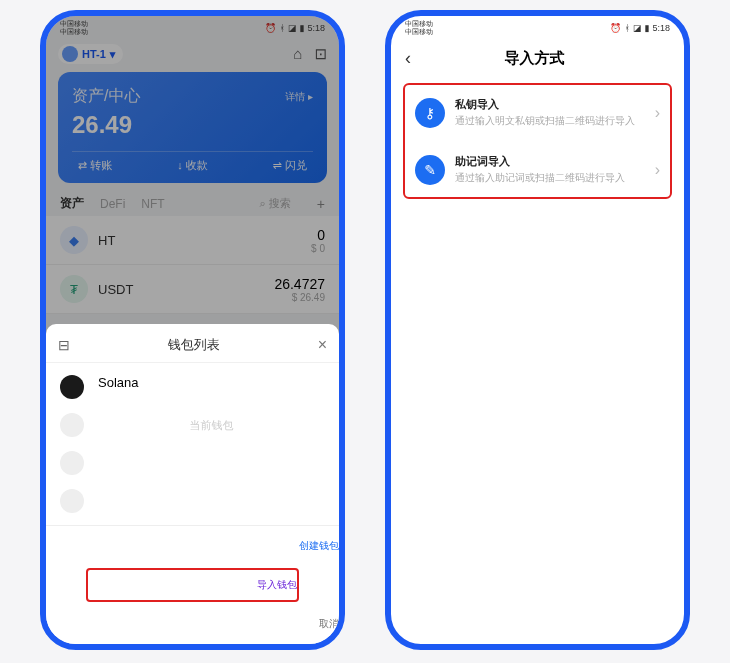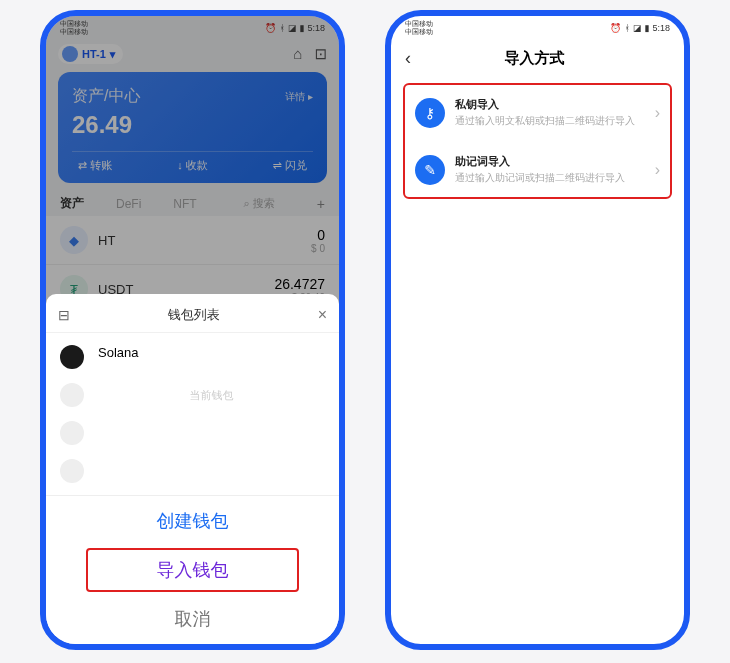--- a/index.html
+++ b/index.html
@@ -52,21 +52,21 @@
 .blue-card {
   margin: 4px 12px 8px; padding: 14px 14px 10px;
   background: linear-gradient(135deg, #4a8cff, #1c6df2);
   border-radius: 12px; color: #fff;
 }
 .blue-card .lbl { font-size: 16px; opacity: .9; }
 .blue-card .amt { font-size: 24px; font-weight: 600; margin: 4px 0 12px; }
 .blue-card .atop { display: flex; justify-content: space-between; align-items: center; }
 .blue-card .caret { font-size: 10px; opacity: .9; text-align: right; }
 .blue-card .actions { display: flex; justify-content: space-between; padding: 6px 6px 0; font-size: 11px; border-top: 1px solid rgba(255,255,255,0.25); }
-.tabs { display: flex; gap: 32px; padding: 4px 14px; font-size: 12px; color: #aaa; align-items: center; }
+.tabs { display: flex; gap: 16px; padding: 4px 14px; font-size: 12px; color: #aaa; align-items: center; }
 .tabs .active { color: #333; font-weight: 600; }
 .tabs .search { margin-left: auto; font-size: 11px; }
 .tabs .plus { margin-left: 10px; font-size: 14px; color: #888; }
 .token-row {
   display: flex; align-items: center; padding: 10px 14px;
   border-bottom: 1px solid #eee; background: #fff;
 }
 .token-row .ticon { width: 28px; height: 28px; border-radius: 50%; margin-right: 10px; display: flex; align-items: center; justify-content: center; font-size: 13px; }
 .token-row .tname { font-size: 13px; color: #333; }
 .token-row .tval { margin-left: auto; text-align: right; }
@@ -86,21 +86,21 @@
 }
 .sheet .sheet-hdr .scan { font-size: 14px; color: #666; }
 .sheet .sheet-hdr .ttl { flex: 1; text-align: center; font-size: 13px; color: #333; }
 .sheet .sheet-hdr .close { font-size: 16px; color: #777; }
 .sheet .wallet-row { display: flex; align-items: flex-start; padding: 12px 14px; }
 .sheet .wallet-row .wname { font-size: 13px; }
 .sheet .chain-icons { position: absolute; left: 14px; top: 56px; display: flex; flex-direction: column; gap: 14px; }
 .sheet .chain-icons div { width: 24px; height: 24px; border-radius: 50%; background: #eee; }
 .sheet .placeholder { text-align: center; color: #ccc; font-size: 11px; padding: 16px 0 40px; }
 .sheet .btns { border-top: 1px solid #eee; }
-.sheet .btn { text-align: center; padding: 13px 0; font-size: 18px; }
+.sheet .btn { text-align: right; padding: 13px 0; font-size: 10px; }
 .sheet .btn.primary { color: #1c6df2; }
 .sheet .btn.hl { border: 2px solid #e02020; margin: 2px 40px; border-radius: 4px; padding: 8px 0; color: #6d28d9; }
 .sheet .btn.cancel { color: #777; }
 
 
 .title-bar { display: flex; align-items: center; padding: 10px 14px; }
 .title-bar .back { font-size: 18px; color: #333; margin-right: 8px; }
 .title-bar .ttl { flex: 1; text-align: center; font-size: 15px; font-weight: 600; padding-right: 20px; font-family: Liberation Serif, serif; }
 .option-box {
   margin: 4px 12px; border: 2px solid #e02020; border-radius: 6px;

